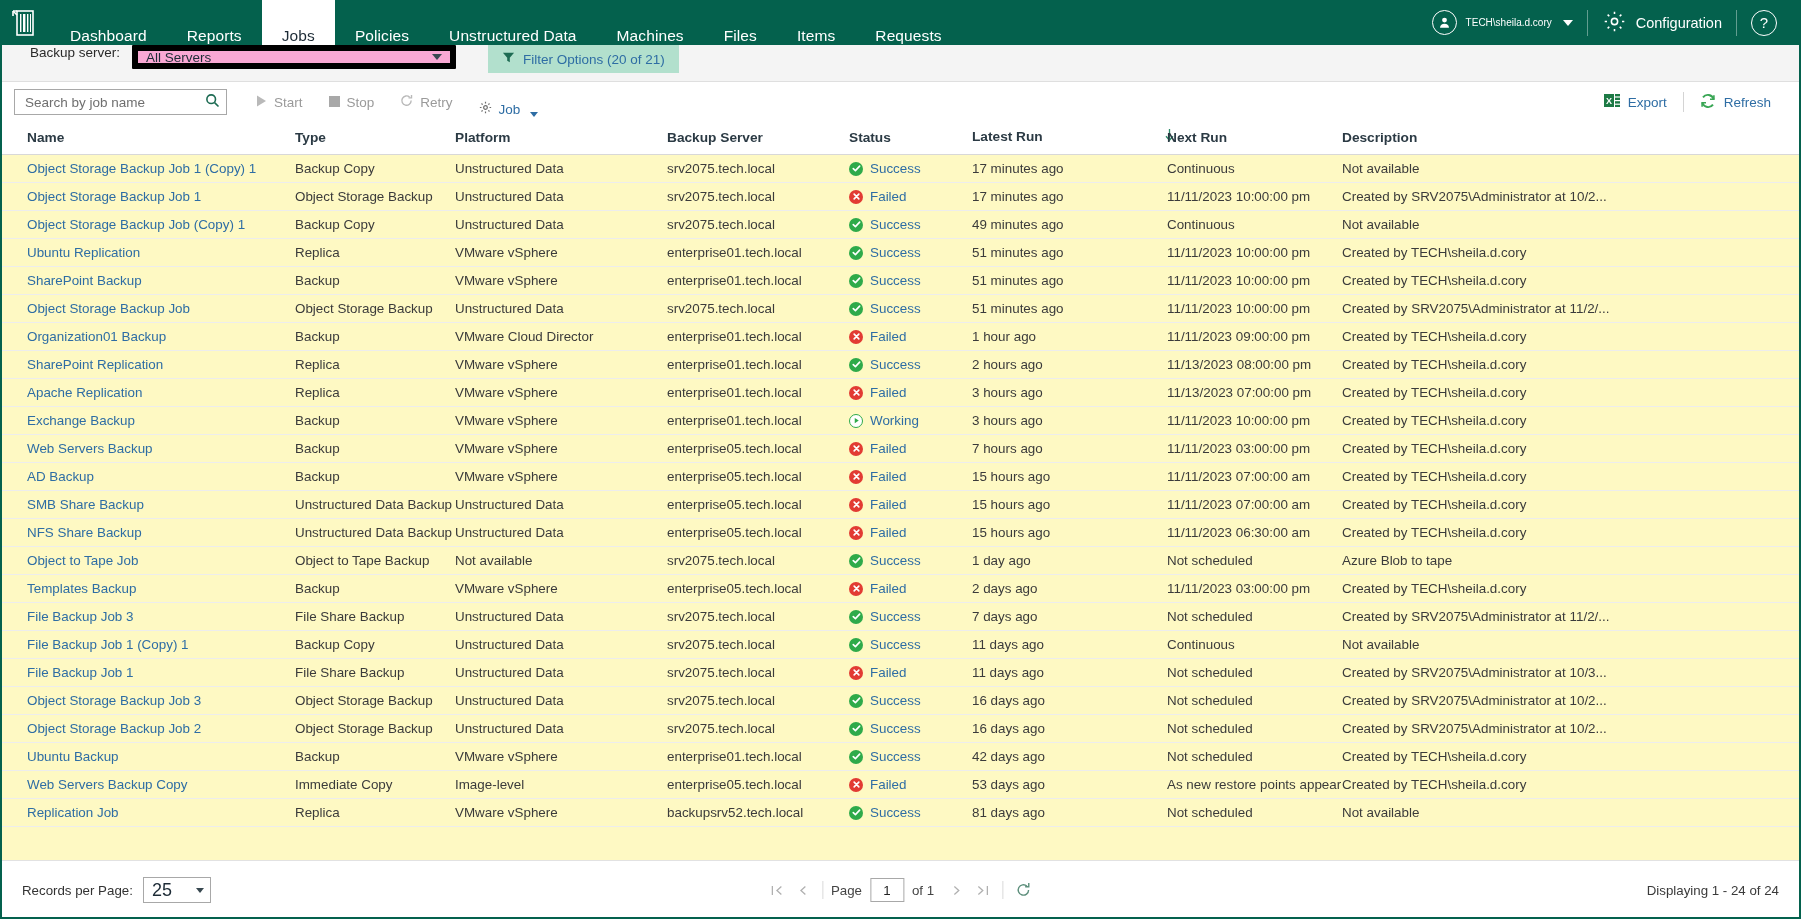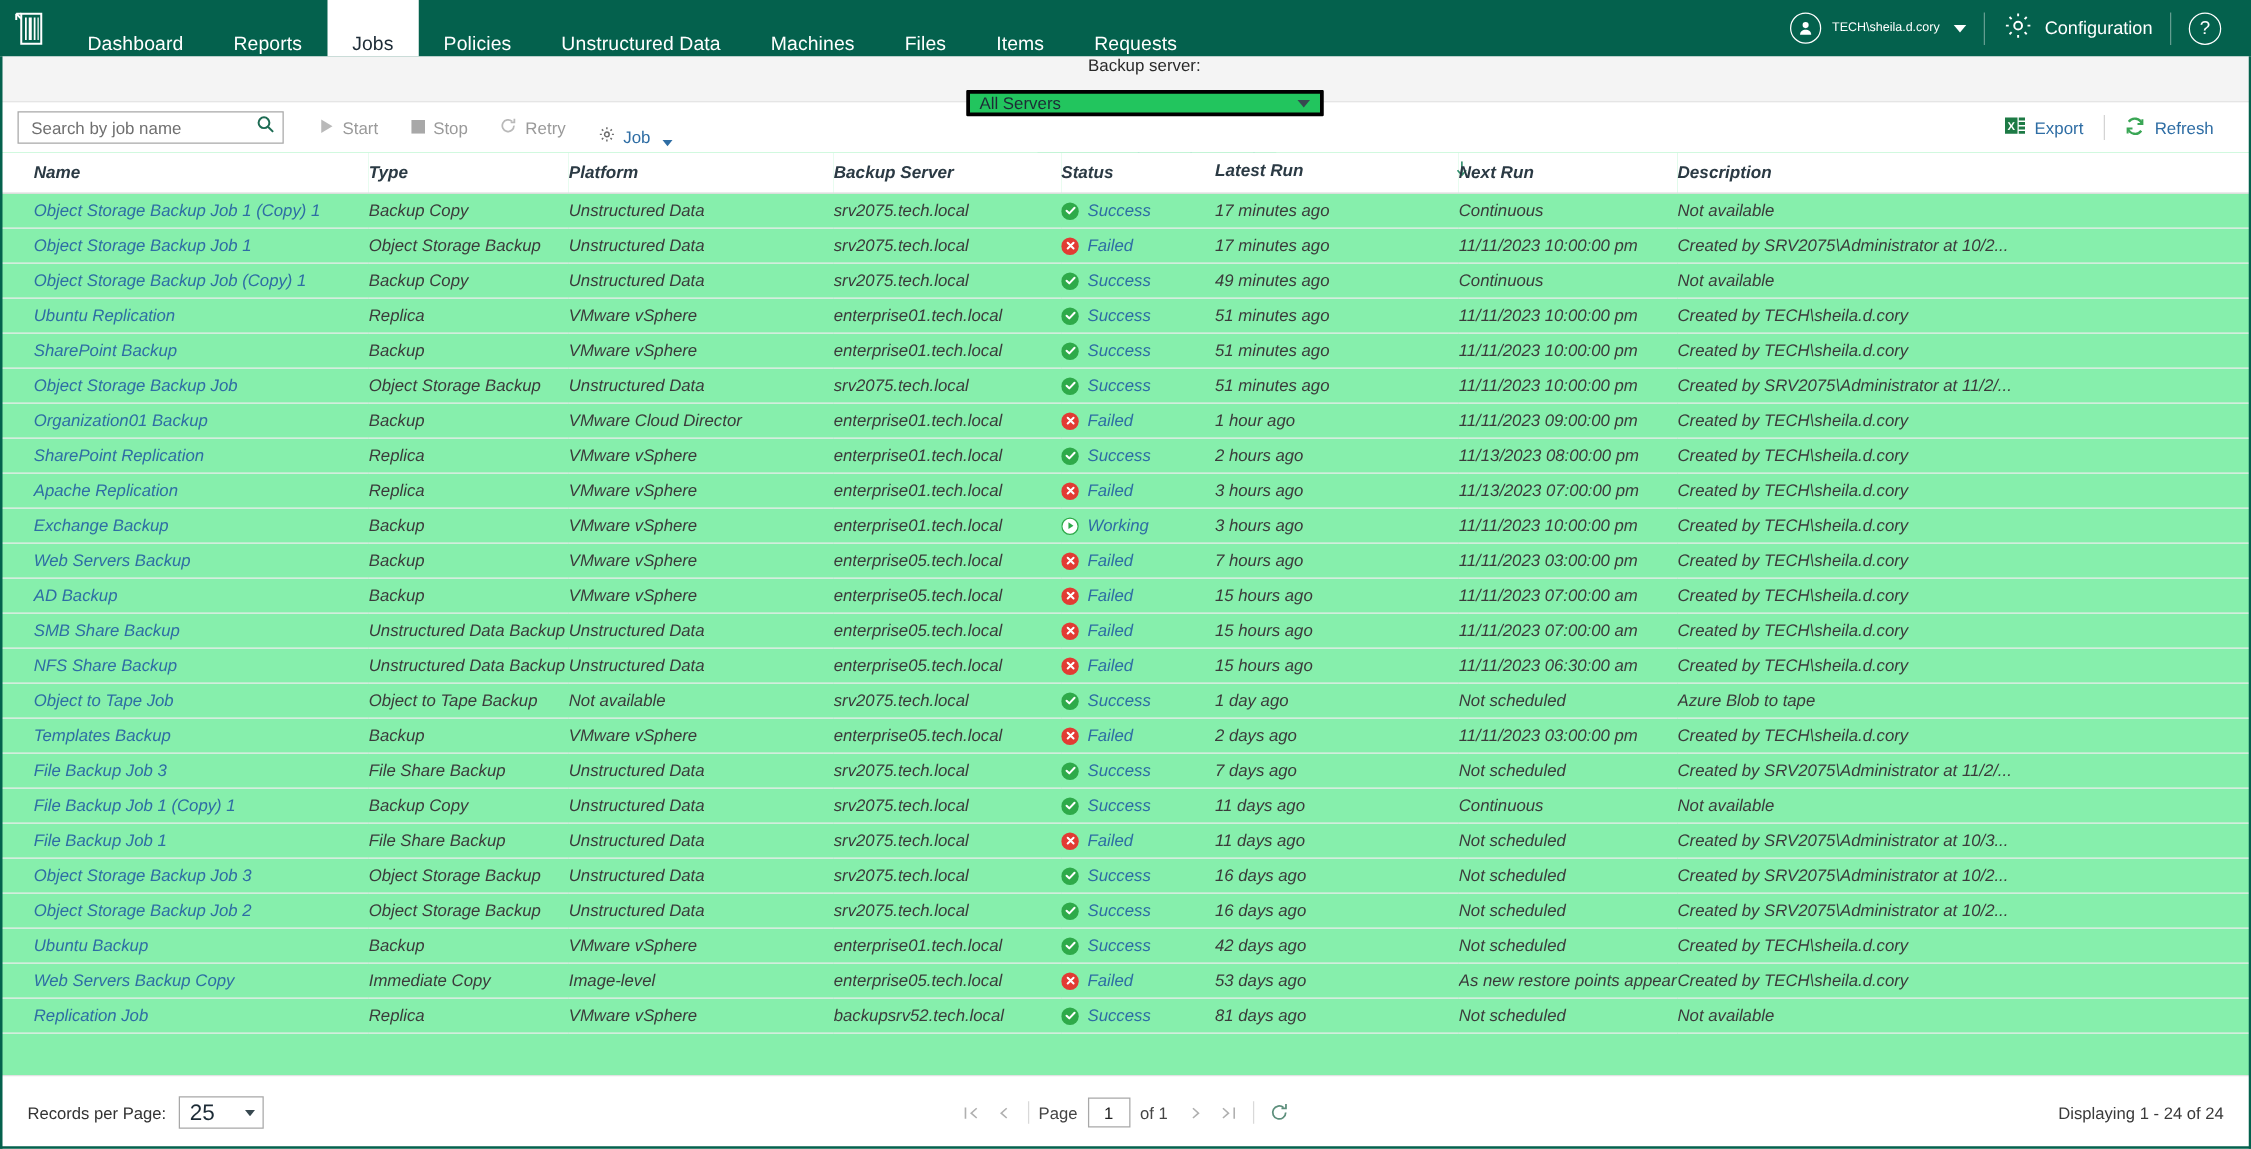--- a/index.html
+++ b/index.html
@@ -63,26 +63,26 @@
   .help-circle {
     width: 26px; height: 26px; border-radius: 50%; border: 1.6px solid #ffffff;
     display:flex; align-items:center; justify-content:center;
     font-size: 15px; color:#fff; font-weight: 400;
   }
 
   
   .filterbar {
     height: 37px; min-height:37px; background: #f4f4f4;
     border-bottom: 1px solid #dfdfdf;
-    display: flex; align-items: center; padding-left: 30px; gap: 12px; flex-direction: column;
+    display: flex; align-items: flex-start; padding-left: 30px; gap: 12px;
   }
   .filter-label { font-size: 13.5px; color: #2a2a2a; }
   .server-select {
-    width: 286px; height: 24px; background: #22c55e;
-    border: 3px solid #000000; border-radius: 1px;
+    width: 324px; height: 24px; background: #f9a8d4;
+    border: 6px solid #000000; border-radius: 1px;
     font-size: 13.5px; color: #1d2b36;
     display: flex; align-items: center; padding: 0 8px;
     position: relative; cursor: pointer;
   }
   .server-select .chev {
     margin-left: auto; width: 0; height: 0;
     border-left: 5px solid transparent; border-right: 5px solid transparent;
     border-top: 6px solid #384850;
   }
   .filter-options {
@@ -115,21 +115,21 @@
   }
   .act.enabled { color: #2e6da4; cursor: pointer; align-items: flex-end; }
   .rightacts { margin-left: auto; display: flex; align-items: center; gap: 0; }
   .ract {
     display: flex; align-items: center; gap: 8px; padding: 0 16px;
     font-size: 13.5px; color: #2e6da4; cursor: pointer; height: 26px;
   }
   .ract-sep { width:1px; height: 20px; background:#d4d4d4; }
 
   
-  .tablewrap { flex: 1; overflow: hidden; background:#86efac; position: relative; font-style: italic; }
+  .tablewrap { flex: 1; overflow: hidden; background:#fef9c3; position: relative; }
   table.grid { width: 100%; border-collapse: collapse; table-layout: fixed; }
   table.grid th {
     text-align: left; font-size: 13.7px; font-weight: bold; color: #2b3a44;
     padding: 7px 0 9px 0; border-bottom: 1px solid #d8d8d8;
     background: #ffffff; white-space: nowrap;
   }
   table.grid td {
     font-size: 13.4px; color: #3b3b3b; padding: 6px 0;
     border-bottom: 1px solid #ededed; white-space: nowrap;
     overflow: hidden; text-overflow: ellipsis;

